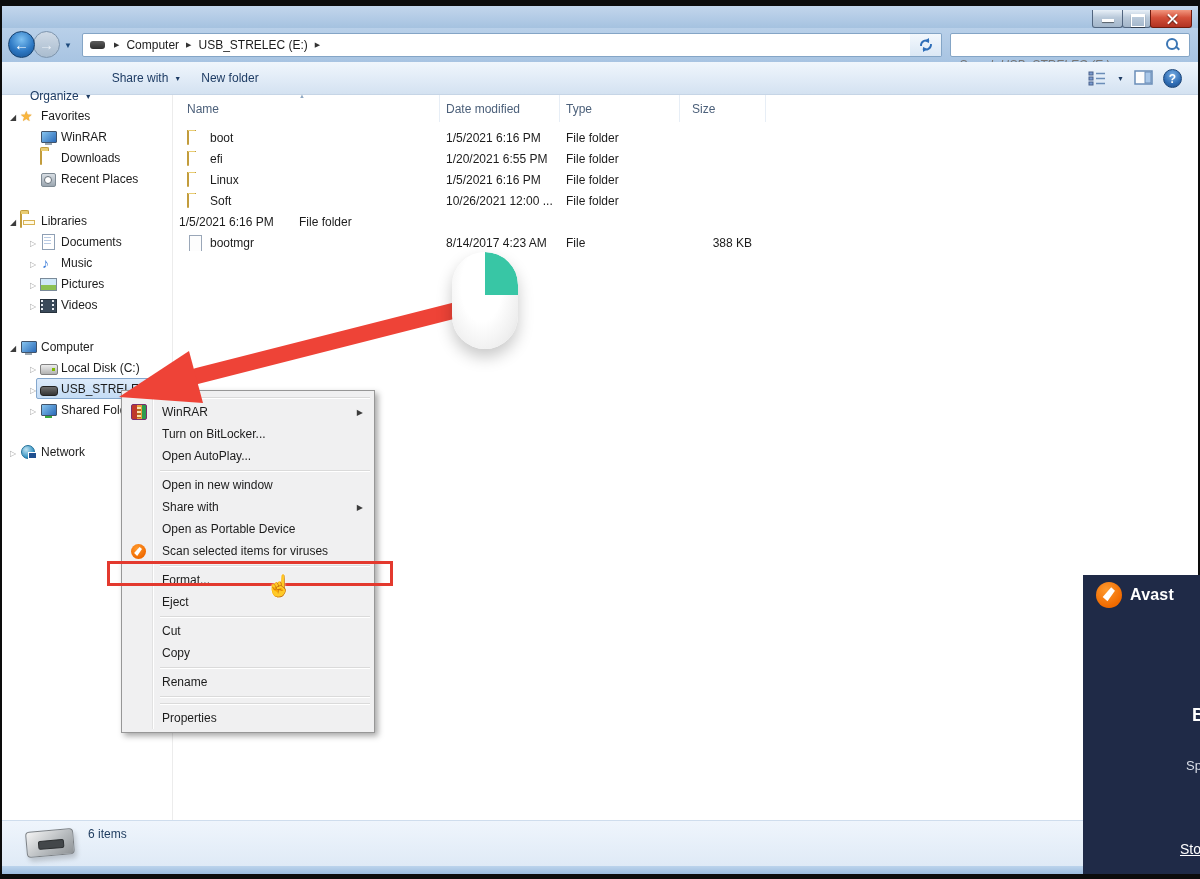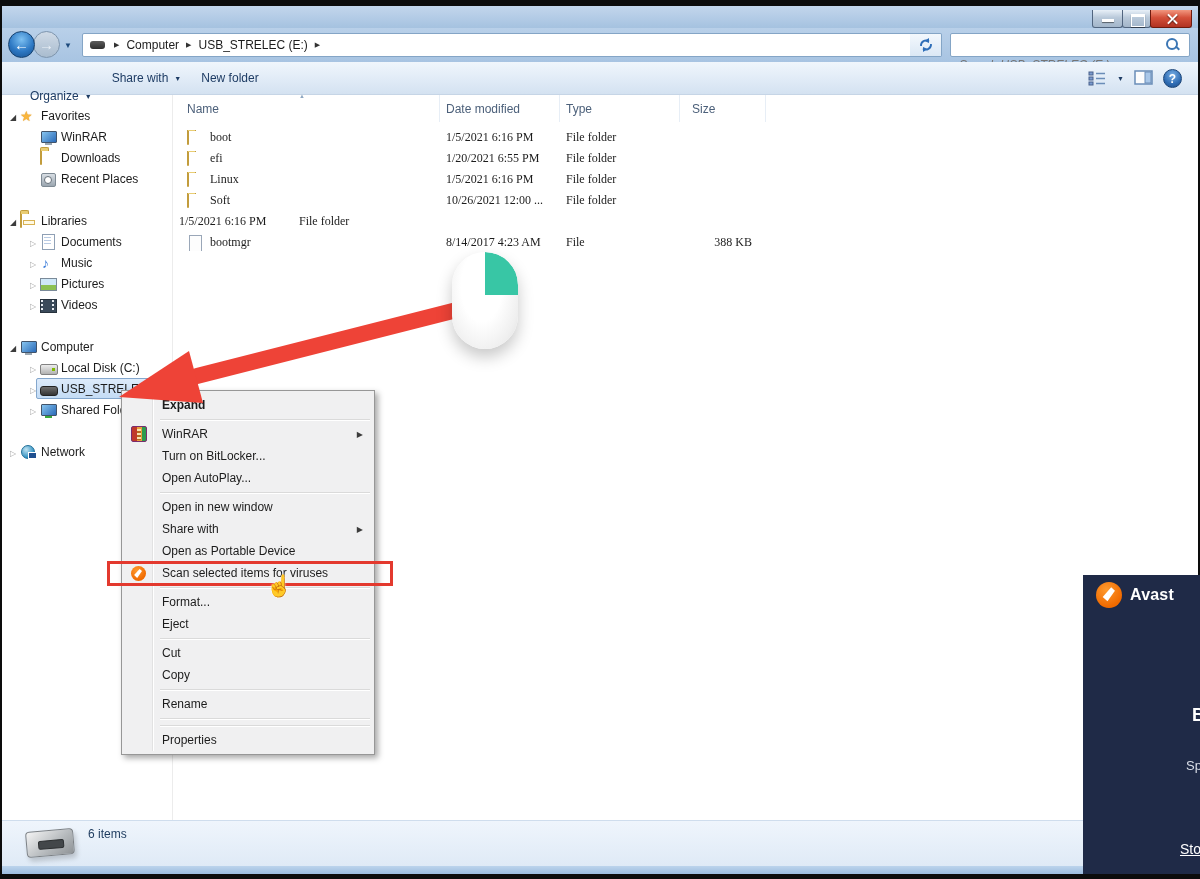--- a/index.html
+++ b/index.html
@@ -97,21 +97,21 @@
   .file-ic::before { content:""; position:absolute; left:2px; top:0; width:11px; height:15px; background:#fdfdfd; border:1px solid #9aa7b8; }
 
   
   .filearea { flex:1; position:relative; border-left:1px solid #ececec; background:#fff; min-width:0; }
   .colhead { height:27px; display:flex; align-items:center; color:#4c607a; position:relative; }
   .colhead .col { height:100%; display:flex; align-items:center; border-right:1px solid #e7eef6; padding-left:6px; }
   .c-name { width:267px; padding-left:14px !important; }
   .c-date { width:120px; } .c-type { width:120px; } .c-size { width:86px; padding-left:12px !important; }
   .sort-ic { position:absolute; left:126px; top:-2px; font-size:6px; color:#8fa8c2; }
   .sort-ic::before { content:"\25B2"; }
-  .rows { padding-top:5px;font-family:Liberation Serif, serif; }
+  .rows { padding-top:5px; }
   .frow { height:21px; display:flex; align-items:center; color:#1c1c1c; }
   .frow .cell { white-space:nowrap; overflow:hidden; }
   .f-name { width:267px; display:flex; align-items:center; padding-left:14px; }
   .f-name .ic { margin-right:6px; }
   .f-date { width:120px; padding-left:6px; } .f-type { width:120px; padding-left:6px; }
   .f-size { width:86px; text-align:right; padding-right:14px; }
 
   
   .statusbar { height:46px; background:linear-gradient(#eff5fc,#dfeaf6); border-top:1px solid #cfdded; position:relative; flex:none; }
   .status-drive-ic { position:absolute; left:24px; top:9px; width:48px; height:26px; background:linear-gradient(145deg,#f4f4f4,#b9bdc0 55%,#8f9396); border:1px solid #7c8084; border-radius:4px; transform:rotate(-5deg); box-shadow:2px 4px 5px rgba(0,0,0,.18); }
@@ -382,23 +382,20 @@
     </div>
 
     <div class="statusbar">
       <div class="status-drive-ic"></div>
       <div class="status-count">6 items</div>
     </div>
     <div class="bottomstrip"></div>
   </div>
 
   <div class="cmenu">
-    <div class="mi bold">
-        <span class="lbl">Expand</span>
-      </div>
     <div class="msep"></div>
     <div class="mi">
         <span class="winrar-ic"></span>
         <span class="lbl">WinRAR</span>
         <span class="sub"></span>
       </div>
     <div class="mi">
         <span class="lbl">Turn on BitLocker...</span>
       </div>
     <div class="mi">

